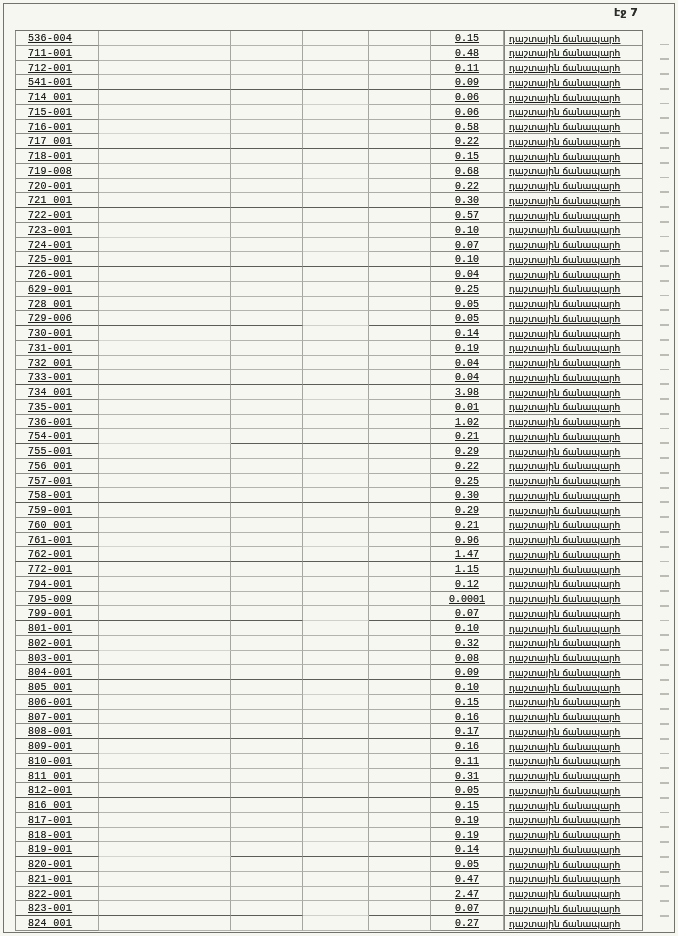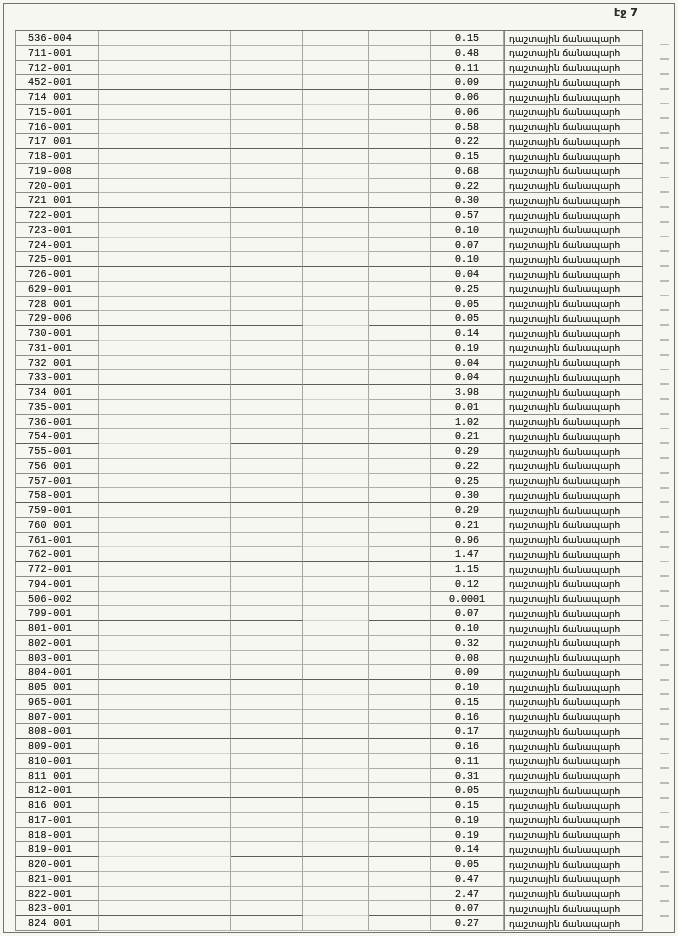--- a/index.html
+++ b/index.html
@@ -14,20 +14,21 @@
   .page-header {
     position:absolute; top:6px; right:40px;
     font-size:11px; font-weight:bold; color:#2b2b28;
     text-shadow:0 0 .6px rgba(30,30,25,.5);
     text-align:right;
   }
   .table {
     position:absolute; top:30px; left:15px; width:628px; bottom:5px;
     display:flex; flex-direction:column;
     border-top:1px solid rgba(45,45,40,.65);
+    text-decoration:underline;
   }
   .row { flex:1; display:flex; min-height:0; }
   .cell {
     box-sizing:border-box;
     border-right:1px solid rgba(55,55,48,.42);
     border-bottom:1px solid rgba(55,55,48,.55);
     overflow:hidden;
   }
   .code {
     width:84px;
@@ -104,21 +105,21 @@
     <div class="cell code">712-001</div>
     <div class="cell c2"></div>
     <div class="cell c3"></div>
     <div class="cell c4"></div>
     <div class="cell c5"></div>
     <div class="cell value">0.11</div>
     <div class="cell desc">դաշտային ճանապարհ</div>
   </div>
 
   <div class="row">
-    <div class="cell code">452-001</div>
+    <div class="cell code">541-001</div>
     <div class="cell c2"></div>
     <div class="cell c3"></div>
     <div class="cell c4"></div>
     <div class="cell c5"></div>
     <div class="cell value">0.09</div>
     <div class="cell desc">դաշտային ճանապարհ</div>
   </div>
 
   <div class="row">
     <div class="cell code">714 001</div>
@@ -454,21 +455,21 @@
     <div class="cell code">794-001</div>
     <div class="cell c2"></div>
     <div class="cell c3"></div>
     <div class="cell c4"></div>
     <div class="cell c5"></div>
     <div class="cell value">0.12</div>
     <div class="cell desc">դաշտային ճանապարհ</div>
   </div>
 
   <div class="row">
-    <div class="cell code">506-002</div>
+    <div class="cell code">795-009</div>
     <div class="cell c2"></div>
     <div class="cell c3"></div>
     <div class="cell c4"></div>
     <div class="cell c5"></div>
     <div class="cell value">0.0001</div>
     <div class="cell desc">դաշտային ճանապարհ</div>
   </div>
 
   <div class="row">
     <div class="cell code">799-001</div>
@@ -524,21 +525,21 @@
     <div class="cell code">805 001</div>
     <div class="cell c2"></div>
     <div class="cell c3"></div>
     <div class="cell c4"></div>
     <div class="cell c5"></div>
     <div class="cell value">0.10</div>
     <div class="cell desc">դաշտային ճանապարհ</div>
   </div>
 
   <div class="row">
-    <div class="cell code">965-001</div>
+    <div class="cell code">806-001</div>
     <div class="cell c2"></div>
     <div class="cell c3"></div>
     <div class="cell c4"></div>
     <div class="cell c5"></div>
     <div class="cell value">0.15</div>
     <div class="cell desc">դաշտային ճանապարհ</div>
   </div>
 
   <div class="row">
     <div class="cell code">807-001</div>

